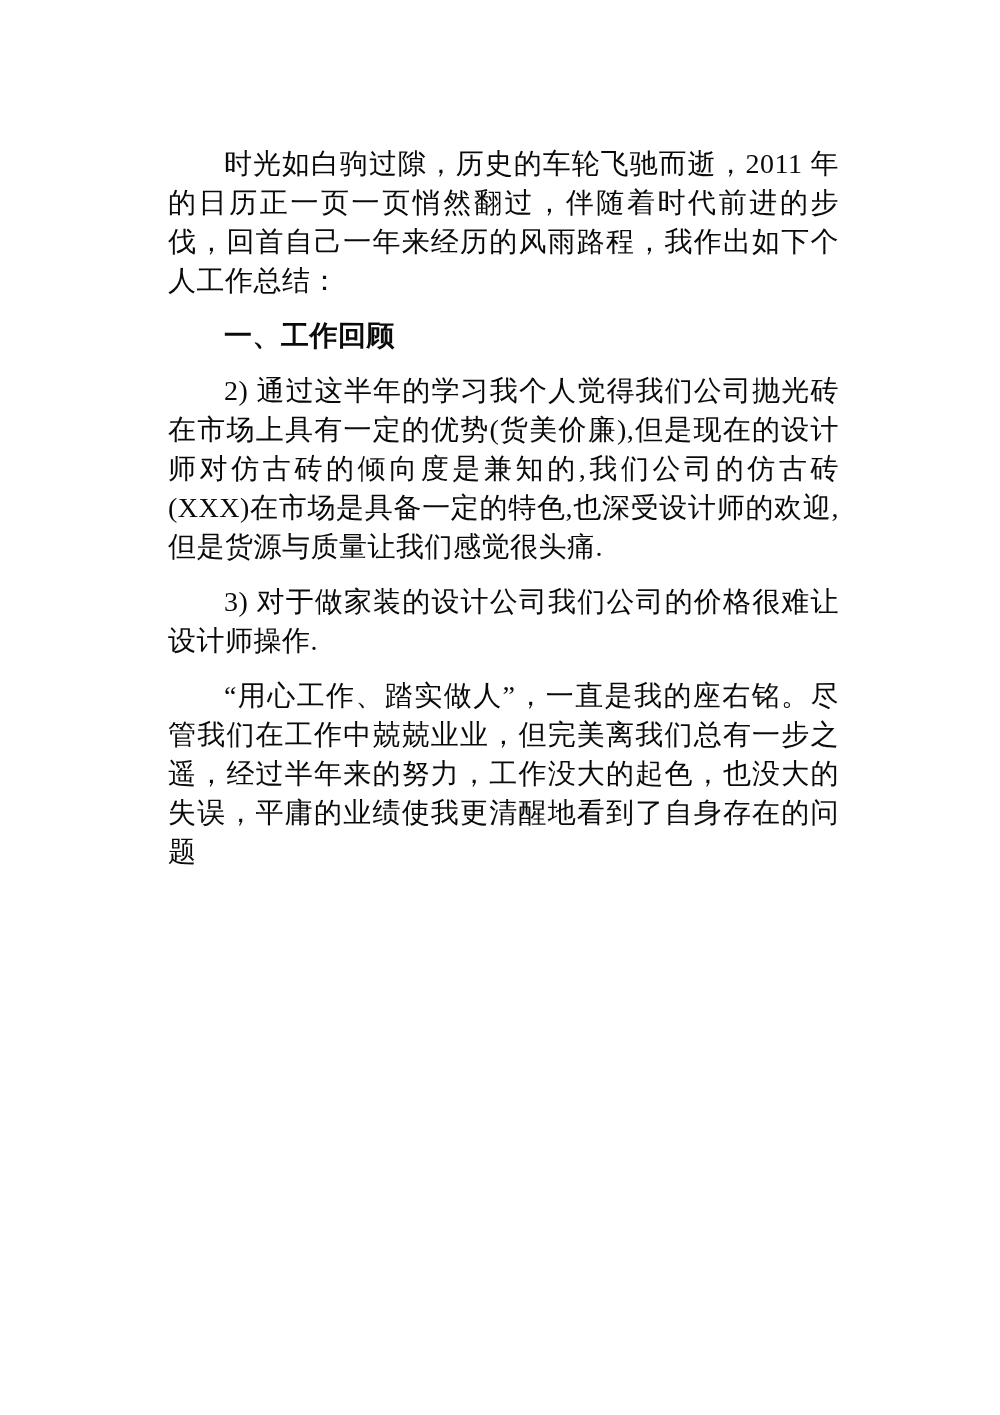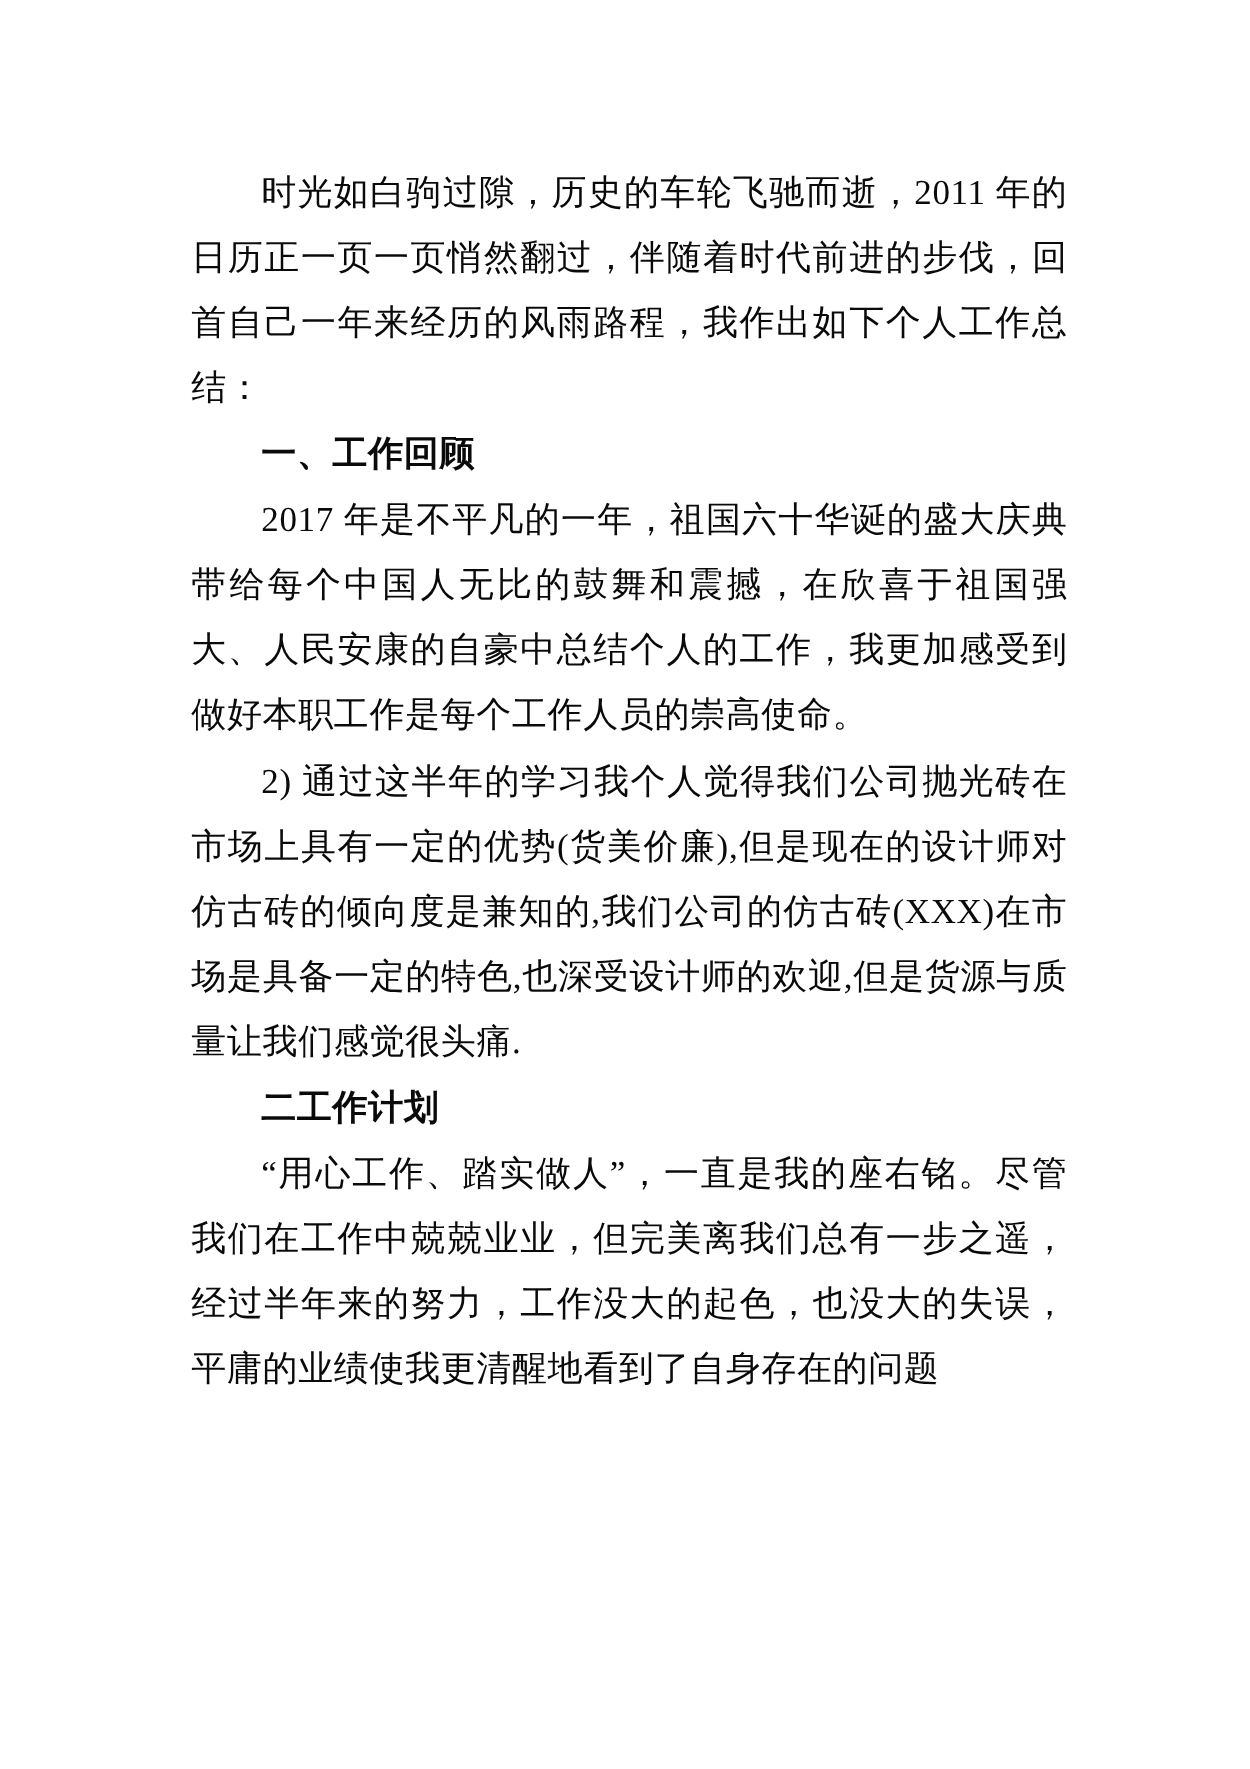--- a/index.html
+++ b/index.html
@@ -14,24 +14,24 @@
   }
   .page {
     box-sizing: border-box;
     width: 1000px;
     height: 1415px;
     background: #ffffff;
     padding: 128px 145px 0 152px;
     color: #000000;
   }
   .content p {
-    margin: 1px;
+    margin: 16px;
     padding: 0;
     font-size: 28px;
-    line-height: 52px;
+    line-height: 39px;
     text-align: justify;
     text-indent: 2em;
     letter-spacing: 0.5px;
     color: #0a0a0a;
   }
   .body-para {
     font-family: "Liberation Serif", "DejaVu Serif", serif;
   }
   .heading {
     font-family: Liberation Serif, serif;
@@ -39,18 +39,17 @@
     font-size: 29px;
   }
 </style>
 </head>
 <body>
 
 <div class="page">
   <div class="content">
       <p class="body-para">时光如白驹过隙，历史的车轮飞驰而逝，2011 年的日历正一页一页悄然翻过，伴随着时代前进的步伐，回首自己一年来经历的风雨路程，我作出如下个人工作总结：</p>
       <p class="heading">一、工作回顾</p>
-      <p class="body-para">2017 年是不平凡的一年，祖国六十华诞的盛大庆典带给每个中国人无比的鼓舞和震撼，在欣喜于祖国强大、人民安康的自豪中总结个人的工作，我更加感受到做好本职工作是每个工作人员的崇高使命。</p>
       <p class="body-para">2) 通过这半年的学习我个人觉得我们公司抛光砖在市场上具有一定的优势(货美价廉),但是现在的设计师对仿古砖的倾向度是兼知的,我们公司的仿古砖(XXX)在市场是具备一定的特色,也深受设计师的欢迎,但是货源与质量让我们感觉很头痛.</p>
-      <p class="heading">二工作计划</p>
+      <p class="body-para">3) 对于做家装的设计公司我们公司的价格很难让设计师操作.</p>
       <p class="body-para">“用心工作、踏实做人”，一直是我的座右铭。尽管我们在工作中兢兢业业，但完美离我们总有一步之遥，经过半年来的努力，工作没大的起色，也没大的失误，平庸的业绩使我更清醒地看到了自身存在的问题</p>
     </div>
 </div>
 
 </body></html>

